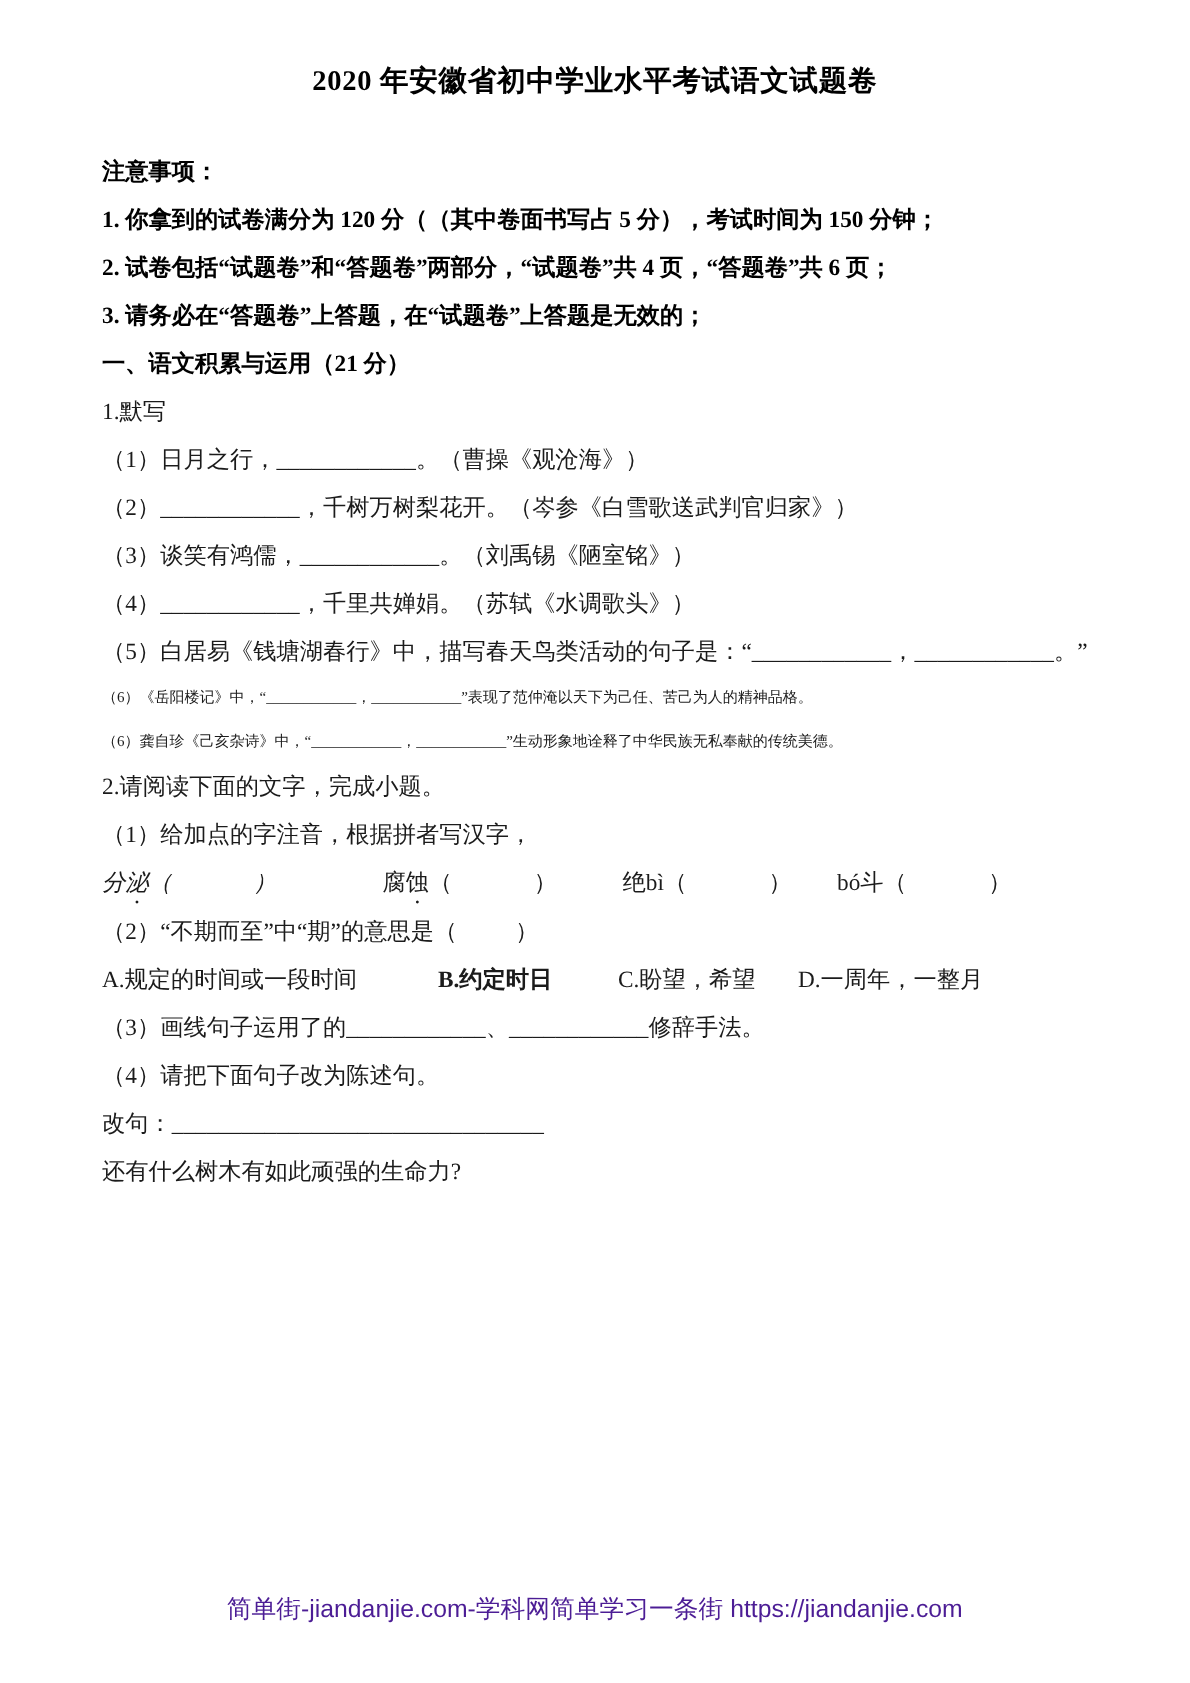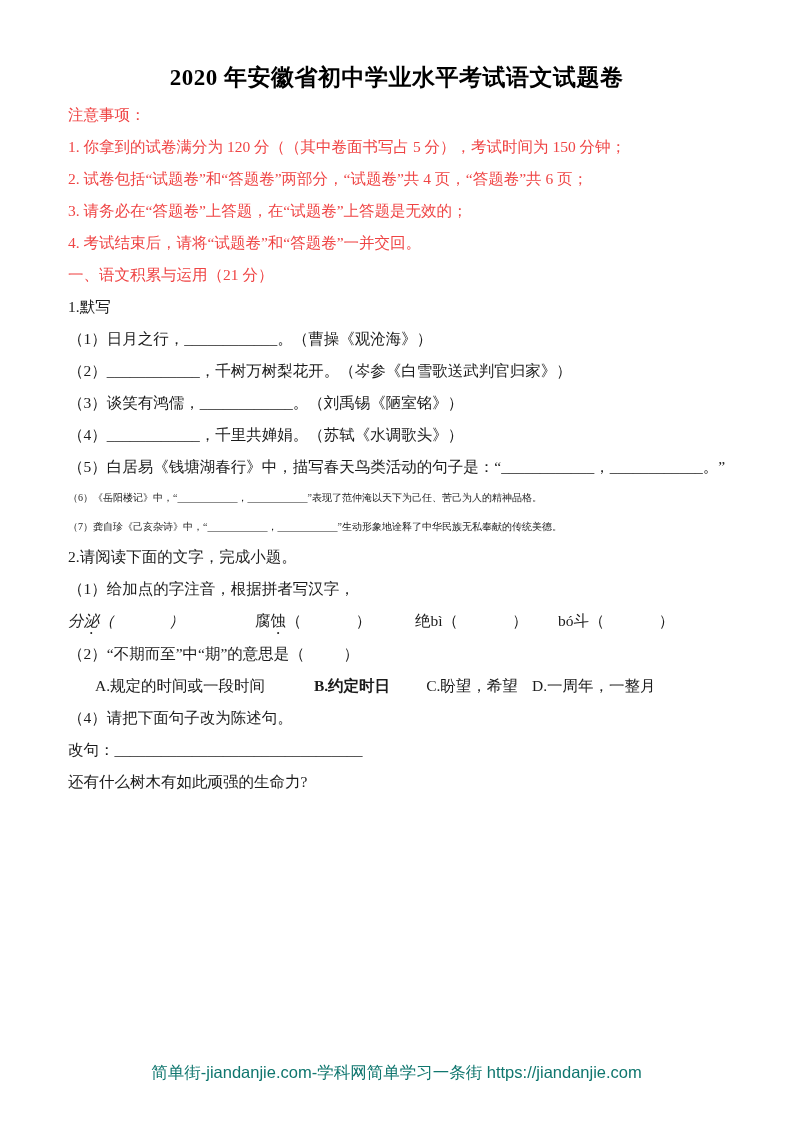--- a/index.html
+++ b/index.html
@@ -8,41 +8,41 @@
     position: relative;
     width: 793px;
     height: 1122px;
     margin: 0 auto;
     background: #ffffff;
     font-family: "Liberation Serif", serif;
     color: #1b1b1b;
     overflow: hidden;
   }
   .title {
-    margin: 64px 0 14px 0;
+    margin: 41px 0 14px 0;
     text-align: center;
-    font-size: 23px;
+    font-size: 19px;
     line-height: 27px;
     font-weight: bold;
     color: #000;
     letter-spacing: 0.5px;
   }
   .content {
     position: absolute;
     left: 68px;
     top: 85px;
     width: 660px;
   }
   .content > :first-child { margin-top: 14px; }
   .line {
     font-size: 15.5px;
     line-height: 32px;
     white-space: nowrap;
   }
-  .bold { font-weight: normal; color: #ef4444; }
+  .bold { font-weight: bold; color: #000000; }
   .para {
     font-size: 10px;
     line-height: 29px;
     white-space: normal;
   }
   .passage {
     font-size: 15.5px;
     line-height: 32.5px;
     font-style: italic;
     text-align: justify;
@@ -57,76 +57,76 @@
   .dot-under {
     -webkit-text-emphasis: filled dot;
     text-emphasis: filled dot;
     -webkit-text-emphasis-position: under;
     text-emphasis-position: under right;
   }
   .pw { display: inline-block; }
   .pw1 { width: 187px; font-style: italic; }
   .pw2 { width: 160px; }
   .pw3 { width: 143px; }
-  .opt { display: inline-block; text-align: center; }
+  .opt { display: inline-block; }
   .opt-a { width: 224px; }
   .opt-b { width: 120px; font-weight: bold; }
   .opt-c { width: 120px; }
   .footer {
     position: absolute;
     left: 0;
     top: 1062px;
     width: 100%;
     text-align: center;
     font-family: "Liberation Sans", sans-serif;
     font-size: 16.5px;
-    color: #0f766e;
+    color: #4c1d95;
   }
 </style>
 </head>
 <body>
 
 <div class="page">
 
   <h1 class="title">2020 年安徽省初中学业水平考试语文试题卷</h1>
 
   <div class="content">
 
     <div class="line bold">注意事项：</div>
     <div class="line bold">1. 你拿到的试卷满分为 120 分（（其中卷面书写占 5 分），考试时间为 150 分钟；</div>
     <div class="line bold">2. 试卷包括“试题卷”和“答题卷”两部分，“试题卷”共 4 页，“答题卷”共 6 页；</div>
     <div class="line bold">3. 请务必在“答题卷”上答题，在“试题卷”上答题是无效的；</div>
-    <div class="line bold">4. 考试结束后，请将“试题卷”和“答题卷”一并交回。</div>
 
     <div class="line bold">一、语文积累与运用（21 分）</div>
 
     <div class="line">1.默写</div>
     <div class="line">（1）日月之行，____________。（曹操《观沧海》）</div>
     <div class="line">（2）____________，千树万树梨花开。（岑参《白雪歌送武判官归家》）</div>
     <div class="line">（3）谈笑有鸿儒，____________。（刘禹锡《陋室铭》）</div>
     <div class="line">（4）____________，千里共婵娟。（苏轼《水调歌头》）</div>
     <div class="line">（5）白居易《钱塘湖春行》中，描写春天鸟类活动的句子是：“____________，____________。”</div>
     <div class="para">（6）《岳阳楼记》中，“____________，____________”表现了范仲淹以天下为己任、苦己为人的精神品格。</div>
-    <div class="para">（7）龚自珍《己亥杂诗》中，“____________，____________”生动形象地诠释了中华民族无私奉献的传统美德。</div>
+    <div class="para">（6）龚自珍《己亥杂诗》中，“____________，____________”生动形象地诠释了中华民族无私奉献的传统美德。</div>
 
     <div class="line">2.请阅读下面的文字，完成小题。</div>
 
 
     <div class="line">（1）给加点的字注音，根据拼者写汉字，</div>
 
     <div class="line">
       <span class="pw pw1"><span>分</span><span class="dot-under">泌</span><span>（&nbsp;&nbsp;&nbsp;&nbsp;&nbsp;&nbsp;&nbsp;&nbsp;&nbsp;&nbsp;&nbsp;&nbsp;&nbsp;&nbsp;）</span></span><span class="pw pw2"><span>腐</span><span class="dot-under">蚀</span><span>（&nbsp;&nbsp;&nbsp;&nbsp;&nbsp;&nbsp;&nbsp;&nbsp;&nbsp;&nbsp;&nbsp;&nbsp;&nbsp;&nbsp;）</span></span><span class="pw pw3"><span>绝bì</span><span>（&nbsp;&nbsp;&nbsp;&nbsp;&nbsp;&nbsp;&nbsp;&nbsp;&nbsp;&nbsp;&nbsp;&nbsp;&nbsp;&nbsp;）</span></span><span class="pw"><span>bó斗</span><span>（&nbsp;&nbsp;&nbsp;&nbsp;&nbsp;&nbsp;&nbsp;&nbsp;&nbsp;&nbsp;&nbsp;&nbsp;&nbsp;&nbsp;）</span></span>
     </div>
 
     <div class="line">（2）“不期而至”中“期”的意思是（&nbsp;&nbsp;&nbsp;&nbsp;&nbsp;&nbsp;&nbsp;&nbsp;&nbsp;&nbsp;）</div>
 
     <div class="line">
       <span class="opt opt-a">A.规定的时间或一段时间</span><span class="opt opt-b">B.约定时日</span><span class="opt opt-c">C.盼望，希望</span><span class="opt">D.一周年，一整月</span>
     </div>
 
+    <div class="line">（3）画线句子运用了的____________、____________修辞手法。</div>
 
     <div class="line">（4）请把下面句子改为陈述句。</div>
     <div class="line"><span>改句：</span><span>________________________________</span></div>
     <div class="line">还有什么树木有如此顽强的生命力?</div>
 
   </div>
 
   <div class="footer">简单街-jiandanjie.com-学科网简单学习一条街 https://jiandanjie.com</div>
 
 </div>

